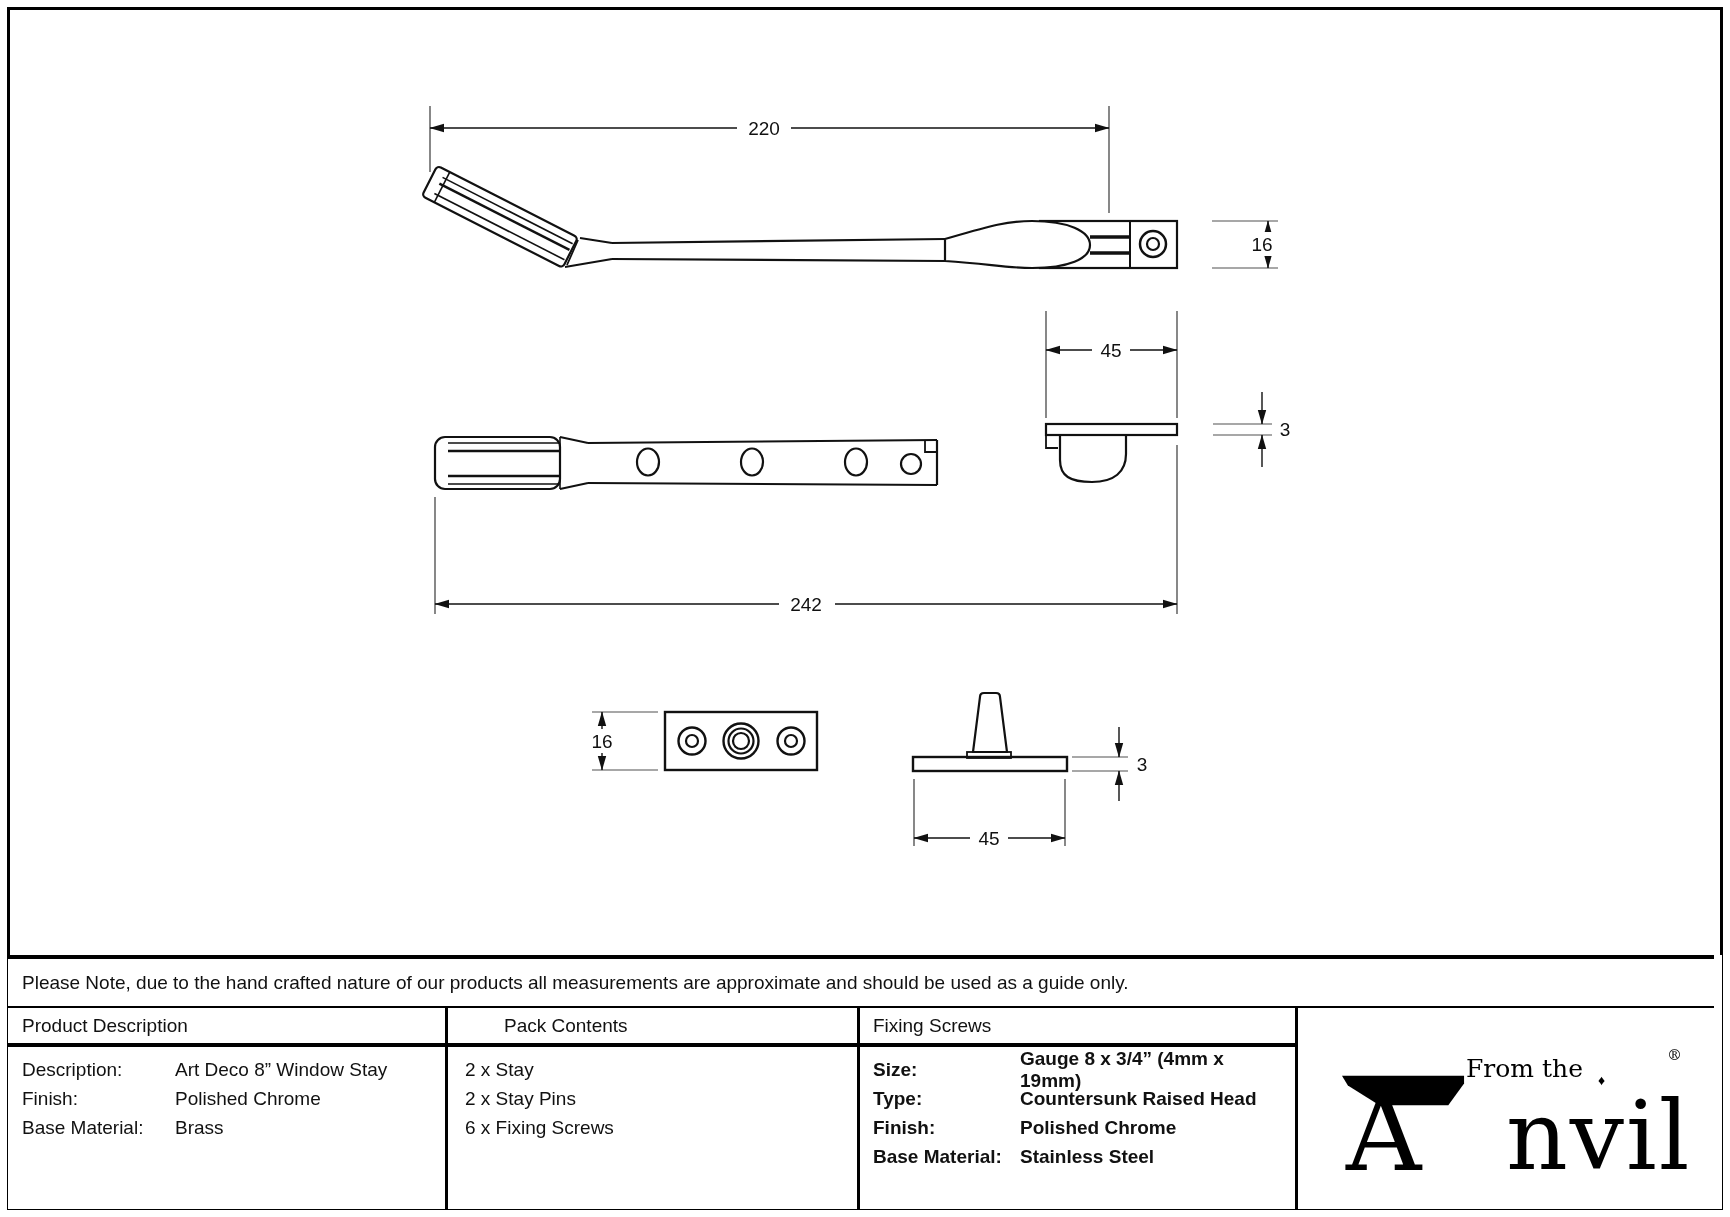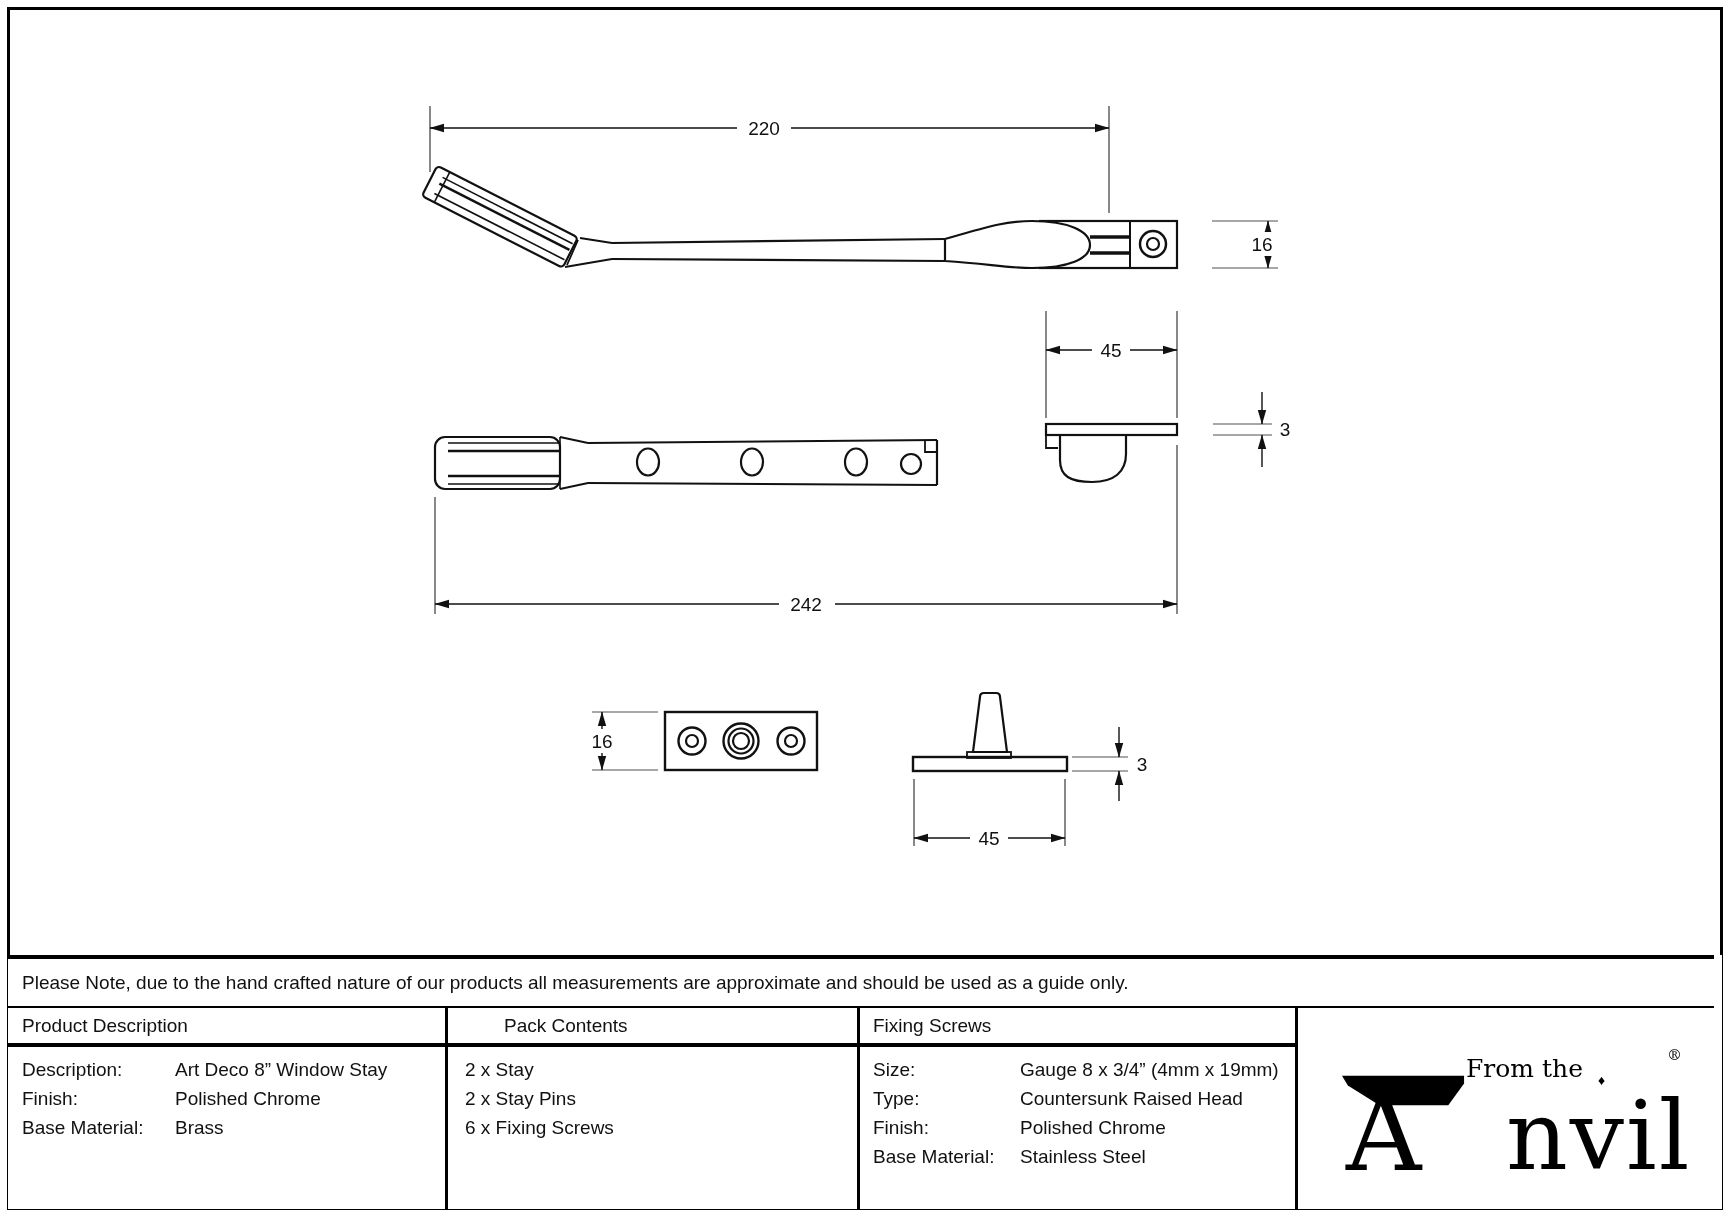--- a/index.html
+++ b/index.html
@@ -14,21 +14,21 @@
   .note-row{position:absolute;left:0;right:8px;top:0;height:53px;border-top:4px solid #000;
             border-bottom:2px solid #000;display:flex;align-items:center;padding-left:14px;
             font-size:19px;box-sizing:border-box;}
   .cols{position:absolute;left:0;right:0;top:53px;bottom:0;}
   .v-div{position:absolute;top:0;bottom:0;width:3px;background:#000;}
   .v-div.d1{left:437px;} .v-div.d2{left:849px;} .v-div.d3{left:1287px;}
   .header-underline{position:absolute;left:0;top:35px;width:1287px;height:4px;background:#000;}
   .col-header{position:absolute;top:0;height:35px;display:flex;align-items:center;font-size:19px;}
   .ch1{left:14px;} .ch2{left:457px;margin-left:39px;} .ch3{left:865px;}
   .col-body{position:absolute;top:47px;font-size:19px;}
-  .cb1{left:14px;width:410px;} .cb2{left:457px;width:380px;} .cb3{left:865px;width:410px;}
+  .cb1{left:14px;width:410px;} .cb2{left:457px;width:380px;} .cb3{left:865px;width:410px;font-weight:bold;}
   .row{display:flex;height:29px;align-items:center;}
   .row .lbl{width:153px;flex:none;}
   .cb3 .row .lbl{width:147px;}
   .logo-cell{position:absolute;left:1290px;right:0;top:0;bottom:0;display:flex;
              align-items:center;justify-content:center;}
 
   
   .logo{position:relative;width:340px;height:150px;}
   .anvil-a{position:absolute;left:0;bottom:6px;}
   .nvil{position:absolute;left:118px;bottom:0px;font-family:"DejaVu Serif",serif;

